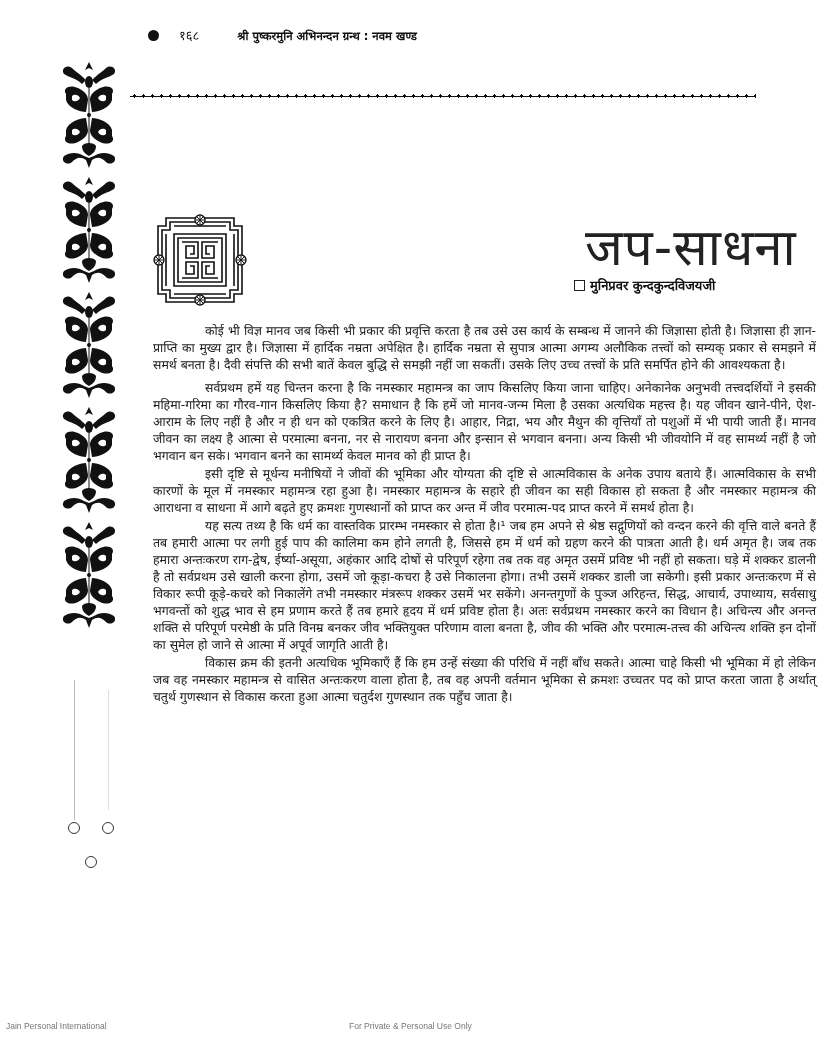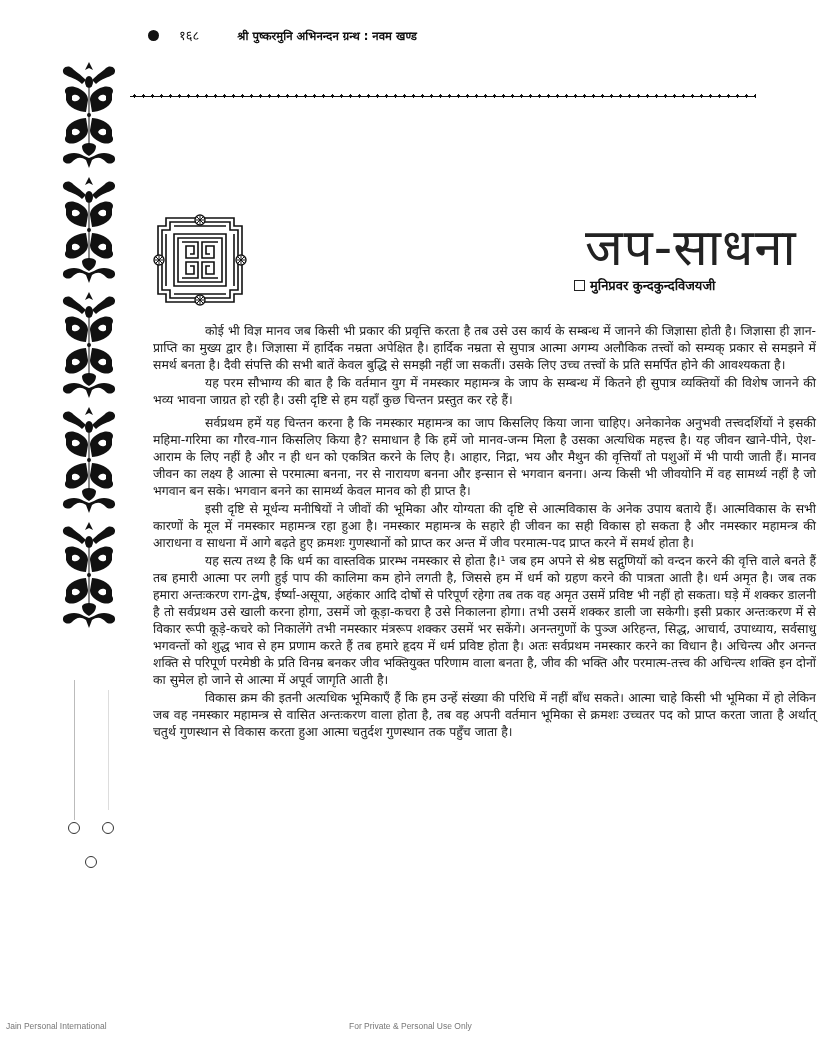--- a/index.html
+++ b/index.html
@@ -194,21 +194,20 @@
 </svg>
 
 <h1 class="title">जप-साधना</h1>
 <div class="author">
   <span class="box"></span>
   <span>मुनिप्रवर कुन्दकुन्दविजयजी</span>
 </div>
 
 <div class="body-text">
   <p>कोई भी विज्ञ मानव जब किसी भी प्रकार की प्रवृत्ति करता है तब उसे उस कार्य के सम्बन्ध में जानने की जिज्ञासा होती है। जिज्ञासा ही ज्ञान-प्राप्ति का मुख्य द्वार है। जिज्ञासा में हार्दिक नम्रता अपेक्षित है। हार्दिक नम्रता से सुपात्र आत्मा अगम्य अलौकिक तत्त्वों को सम्यक् प्रकार से समझने में समर्थ बनता है। दैवी संपत्ति की सभी बातें केवल बुद्धि से समझी नहीं जा सकतीं। उसके लिए उच्च तत्त्वों के प्रति समर्पित होने की आवश्यकता है।</p>
-  <p>यह परम सौभाग्य की बात है कि वर्तमान युग में नमस्कार महामन्त्र के जाप के सम्बन्ध में कितने ही सुपात्र व्यक्तियों की विशेष जानने की भव्य भावना जाग्रत हो रही है। उसी दृष्टि से हम यहाँ कुछ चिन्तन प्रस्तुत कर रहे हैं।</p>
   <p class="gap">सर्वप्रथम हमें यह चिन्तन करना है कि नमस्कार महामन्त्र का जाप किसलिए किया जाना चाहिए। अनेकानेक अनुभवी तत्त्वदर्शियों ने इसकी महिमा-गरिमा का गौरव-गान किसलिए किया है? समाधान है कि हमें जो मानव-जन्म मिला है उसका अत्यधिक महत्त्व है। यह जीवन खाने-पीने, ऐश-आराम के लिए नहीं है और न ही धन को एकत्रित करने के लिए है। आहार, निद्रा, भय और मैथुन की वृत्तियाँ तो पशुओं में भी पायी जाती हैं। मानव जीवन का लक्ष्य है आत्मा से परमात्मा बनना, नर से नारायण बनना और इन्सान से भगवान बनना। अन्य किसी भी जीवयोनि में वह सामर्थ्य नहीं है जो भगवान बन सके। भगवान बनने का सामर्थ्य केवल मानव को ही प्राप्त है।</p>
   <p>इसी दृष्टि से मूर्धन्य मनीषियों ने जीवों की भूमिका और योग्यता की दृष्टि से आत्मविकास के अनेक उपाय बताये हैं। आत्मविकास के सभी कारणों के मूल में नमस्कार महामन्त्र रहा हुआ है। नमस्कार महामन्त्र के सहारे ही जीवन का सही विकास हो सकता है और नमस्कार महामन्त्र की आराधना व साधना में आगे बढ़ते हुए क्रमशः गुणस्थानों को प्राप्त कर अन्त में जीव परमात्म-पद प्राप्त करने में समर्थ होता है।</p>
   <p>यह सत्य तथ्य है कि धर्म का वास्तविक प्रारम्भ नमस्कार से होता है।¹ जब हम अपने से श्रेष्ठ सद्गुणियों को वन्दन करने की वृत्ति वाले बनते हैं तब हमारी आत्मा पर लगी हुई पाप की कालिमा कम होने लगती है, जिससे हम में धर्म को ग्रहण करने की पात्रता आती है। धर्म अमृत है। जब तक हमारा अन्तःकरण राग-द्वेष, ईर्ष्या-असूया, अहंकार आदि दोषों से परिपूर्ण रहेगा तब तक वह अमृत उसमें प्रविष्ट भी नहीं हो सकता। घड़े में शक्कर डालनी है तो सर्वप्रथम उसे खाली करना होगा, उसमें जो कूड़ा-कचरा है उसे निकालना होगा। तभी उसमें शक्कर डाली जा सकेगी। इसी प्रकार अन्तःकरण में से विकार रूपी कूड़े-कचरे को निकालेंगे तभी नमस्कार मंत्ररूप शक्कर उसमें भर सकेंगे। अनन्तगुणों के पुञ्ज अरिहन्त, सिद्ध, आचार्य, उपाध्याय, सर्वसाधु भगवन्तों को शुद्ध भाव से हम प्रणाम करते हैं तब हमारे हृदय में धर्म प्रविष्ट होता है। अतः सर्वप्रथम नमस्कार करने का विधान है। अचिन्त्य और अनन्त शक्ति से परिपूर्ण परमेष्ठी के प्रति विनम्र बनकर जीव भक्तियुक्त परिणाम वाला बनता है, जीव की भक्ति और परमात्म-तत्त्व की अचिन्त्य शक्ति इन दोनों का सुमेल हो जाने से आत्मा में अपूर्व जागृति आती है।</p>
   <p>विकास क्रम की इतनी अत्यधिक भूमिकाएँ हैं कि हम उन्हें संख्या की परिधि में नहीं बाँध सकते। आत्मा चाहे किसी भी भूमिका में हो लेकिन जब वह नमस्कार महामन्त्र से वासित अन्तःकरण वाला होता है, तब वह अपनी वर्तमान भूमिका से क्रमशः उच्चतर पद को प्राप्त करता जाता है अर्थात् चतुर्थ गुणस्थान से विकास करता हुआ आत्मा चतुर्दश गुणस्थान तक पहुँच जाता है।</p>
 </div>
 
 <div class="footer">
   <span class="f-left">Jain Personal International</span>
   <span class="f-center">For Private &amp; Personal Use Only</span>
   <span class="f-right">www.jainelibrary.org</span>

